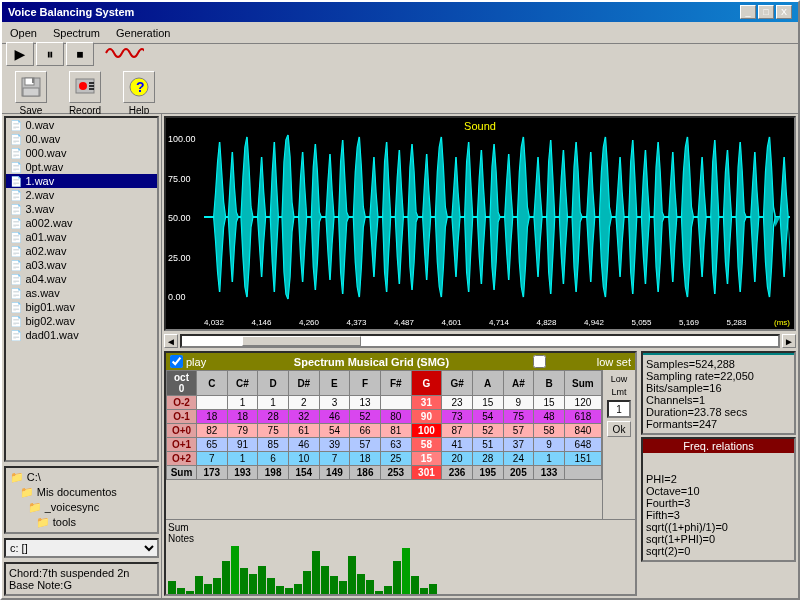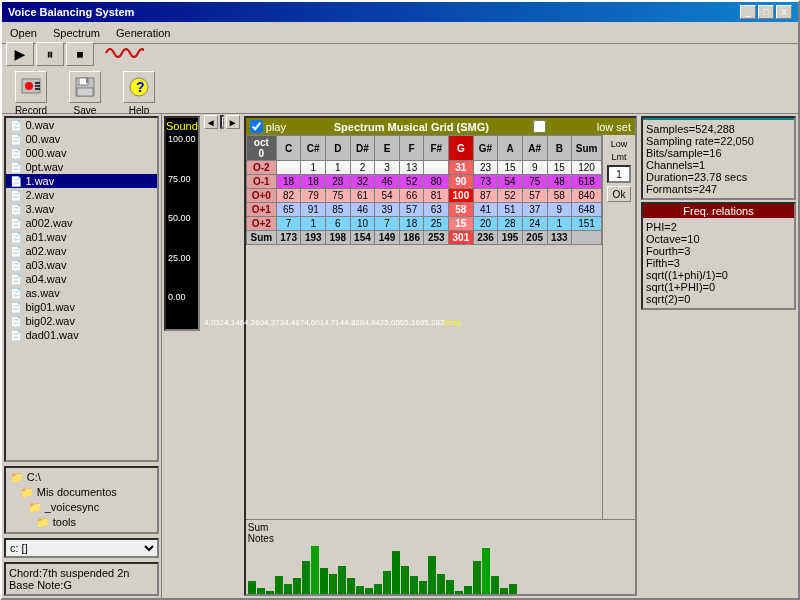--- a/index.html
+++ b/index.html
@@ -31,21 +31,21 @@
     .file-icon { font-size: 10px; }
     
     .folder-section { border: 2px inset #808080; margin: 2px; padding: 2px; }
     .folder-item { display: flex; align-items: center; gap: 3px; padding: 1px 2px; cursor: pointer; font-size: 11px; }
     
     .drive-selector { margin: 2px; display: flex; align-items: center; gap: 4px; }
     .drive-select { flex: 1; height: 20px; border: 2px inset #808080; font-size: 11px; }
     
     .chord-info { background: #d4d0c8; border: 2px inset #808080; margin: 2px; padding: 3px; font-size: 11px; }
     
-    .right-panel { flex: 1; display: flex; flex-direction: row; overflow: hidden; }
+    .right-panel { flex: 1; display: flex; flex-direction: column; overflow: hidden; }
     
     .bottom-section { display: flex; flex: 1; overflow: hidden; }
     .smg-table { border-collapse: collapse; font-size: 10px; width: 100%; }
     .smg-table th, .smg-table td { border: 1px solid #808080; padding: 1px 3px; text-align: center; min-width: 22px; }
     .smg-table th { background: #c0c0c0; font-weight: bold; }
     
     ::-webkit-scrollbar { width: 16px; }
     ::-webkit-scrollbar-track { background: #d4d0c8; }
     ::-webkit-scrollbar-thumb { background: #a0a0a0; border: 1px solid #808080; }
   </style>
@@ -78,39 +78,39 @@
         <div style="margin-left:8px;">
           <svg width="40" height="24">
             <path d="M2,12 Q6,4 10,12 Q14,20 18,12 Q22,4 26,12 Q30,20 34,12 Q38,4 42,12" stroke="#cc0000" fill="none" stroke-width="2"></path>
           </svg>
         </div>
       </div>
       <div style="display:flex; gap:4px;">
         <div class="icon-btn">
           <div class="icon-img">
             <svg width="24" height="24">
+                <rect x="3" y="3" width="18" height="18" fill="#c0c0c0" stroke="#808080"></rect>
+                <rect x="6" y="3" width="9" height="7" fill="#fff" stroke="#808080"></rect>
+                <rect x="13" y="3" width="2" height="5" fill="#808080"></rect>
+                <rect x="4" y="13" width="16" height="8" fill="#d0d0d0" stroke="#808080"></rect>
+              </svg>
+          </div>
+          <span class="icon-label">Save</span>
+        </div>
+        <div class="icon-btn">
+          <div class="icon-img">
+            <svg width="24" height="24">
                 <rect x="3" y="4" width="18" height="14" fill="#c0c0c0" stroke="#808080"></rect>
                 <circle cx="10" cy="11" r="4" fill="#ff0000"></circle>
                 <line x1="16" y1="8" x2="21" y2="8" stroke="#000" stroke-width="1.5"></line>
                 <line x1="16" y1="11" x2="21" y2="11" stroke="#000" stroke-width="1.5"></line>
                 <line x1="16" y1="14" x2="21" y2="14" stroke="#000" stroke-width="1.5"></line>
               </svg>
           </div>
           <span class="icon-label">Record</span>
-        </div>
-        <div class="icon-btn">
-          <div class="icon-img">
-            <svg width="24" height="24">
-                <rect x="3" y="3" width="18" height="18" fill="#c0c0c0" stroke="#808080"></rect>
-                <rect x="6" y="3" width="9" height="7" fill="#fff" stroke="#808080"></rect>
-                <rect x="13" y="3" width="2" height="5" fill="#808080"></rect>
-                <rect x="4" y="13" width="16" height="8" fill="#d0d0d0" stroke="#808080"></rect>
-              </svg>
-          </div>
-          <span class="icon-label">Save</span>
         </div>
         <div class="icon-btn">
           <div class="icon-img">
             <svg width="24" height="24">
                 <circle cx="12" cy="12" r="9" fill="#ffff00" stroke="#808080"></circle>
                 <text x="9" y="17" font-size="14" font-weight="bold" fill="#0000ff">?</text>
               </svg>
           </div>
           <span class="icon-label">Help</span>
         </div>
@@ -392,21 +392,21 @@
             <div style="background:#008080; color:white; text-align:center; font-size:11px; padding:1px; margin:-3px -3px 3px -3px;"></div>
             <div>Samples=524,288</div>
             <div>Sampling rate=22,050</div>
             <div>Bits/sample=16</div>
             <div>Channels=1</div>
             <div>Duration=23.78 secs</div>
             <div>Formants=247</div>
           </div>
 
           <div style="border:2px inset #808080; padding:3px; font-size:11px; background:#d4d0c8;">
-            <div style="background:#800000; color:white; text-align:center; font-size:11px; padding:1px; margin:-3px -3px 3px -3px;">Freq. relations</div>
+            <div style="background:#800000; color:white; text-align:center; font-size:11px; padding:1px; margin:-3px -3px 20px -3px;">Freq. relations</div>
             <div>PHI=2</div>
             <div>Octave=10</div>
             <div>Fourth=3</div>
             <div>Fifth=3</div>
             <div>sqrt((1+phi)/1)=0</div>
             <div>sqrt(1+PHI)=0</div>
             <div>sqrt(2)=0</div>
           </div>
         </div>
       </div>

